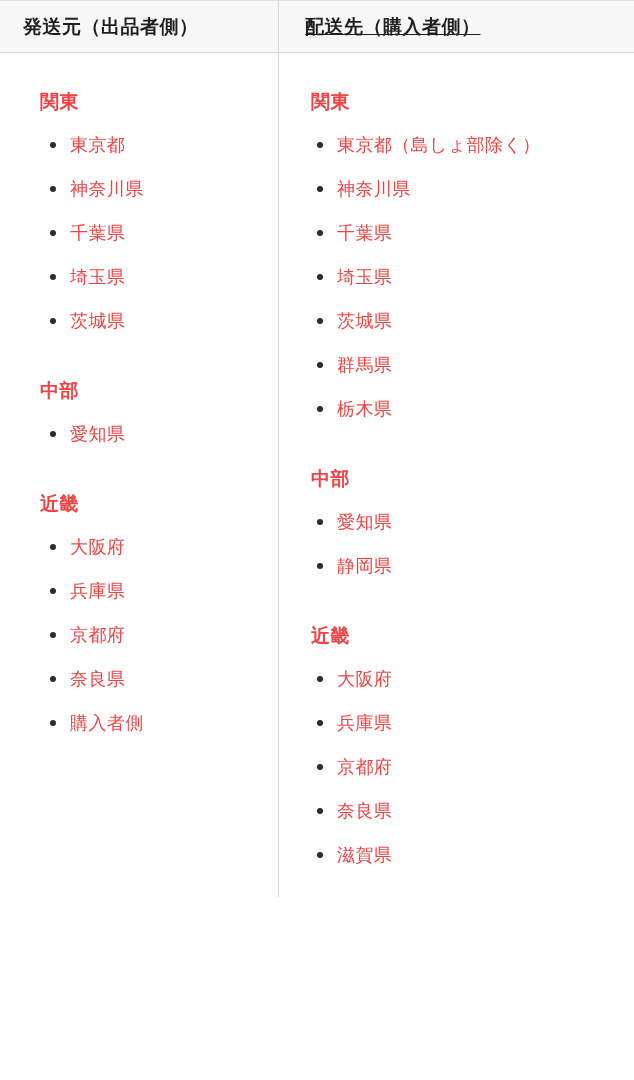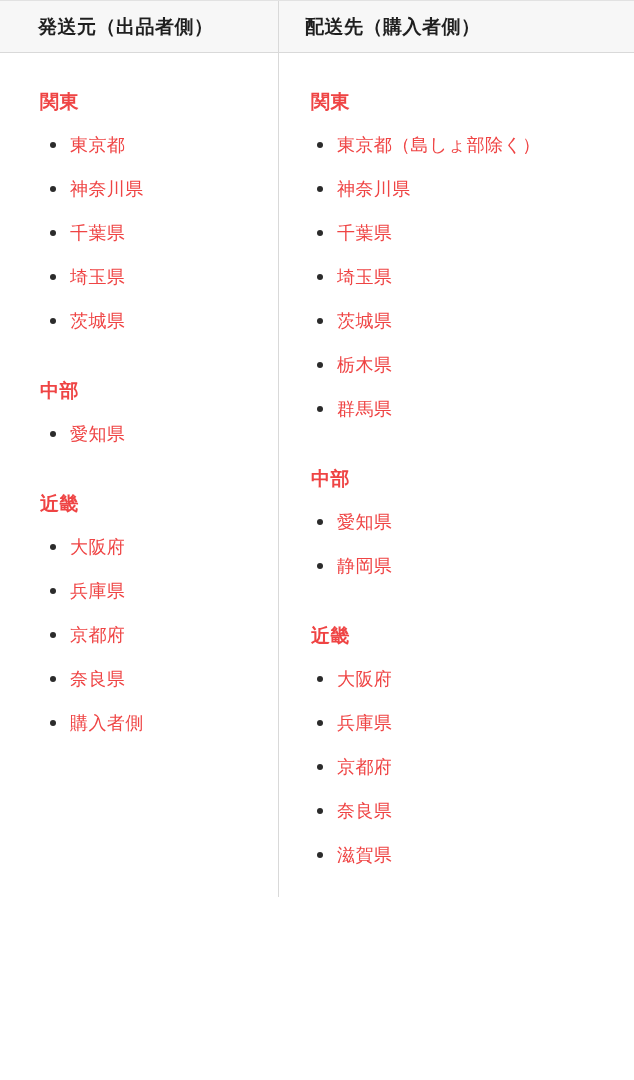--- a/index.html
+++ b/index.html
@@ -37,25 +37,26 @@
     display: flex;
     align-items: center;
     background: #f7f7f7;
     border-bottom: 1px solid #d9d9d9;
     font-size: 19px;
     font-weight: bold;
     letter-spacing: 0.5px;
     color: #1f1f1f;
   }
   .col-left .col-header {
-    padding-left: 38px;
+    padding-left: 23px;
     text-align: right;
   }
   .col-right .col-header {
     padding-left: 26px;
+    text-decoration: underline;
   }
   .col-body {
     padding-top: 36px;
     padding-bottom: 20px;
   }
   .col-left .col-body {
     padding-left: 40px;
     padding-right: 14px;
   }
   .col-right .col-body {
@@ -151,22 +152,22 @@
     <div class="col-body">
 
       <div class="region">
         <div class="region-title">関東</div>
         <ul class="pref-list">
           <li>東京都（島しょ部除く）</li>
           <li>神奈川県</li>
           <li>千葉県</li>
           <li>埼玉県</li>
           <li>茨城県</li>
+          <li>群馬県</li>
           <li>栃木県</li>
-          <li>群馬県</li>
         </ul>
       </div>
 
       <div class="region">
         <div class="region-title">中部</div>
         <ul class="pref-list">
           <li>愛知県</li>
           <li>静岡県</li>
         </ul>
       </div>

